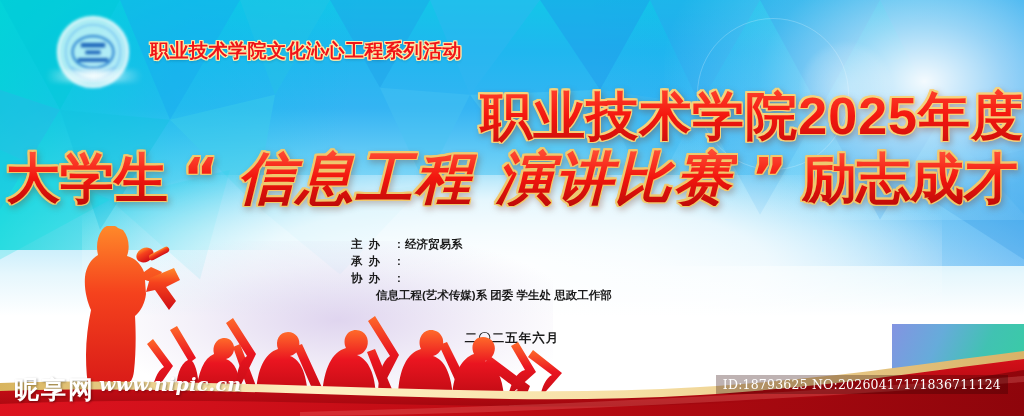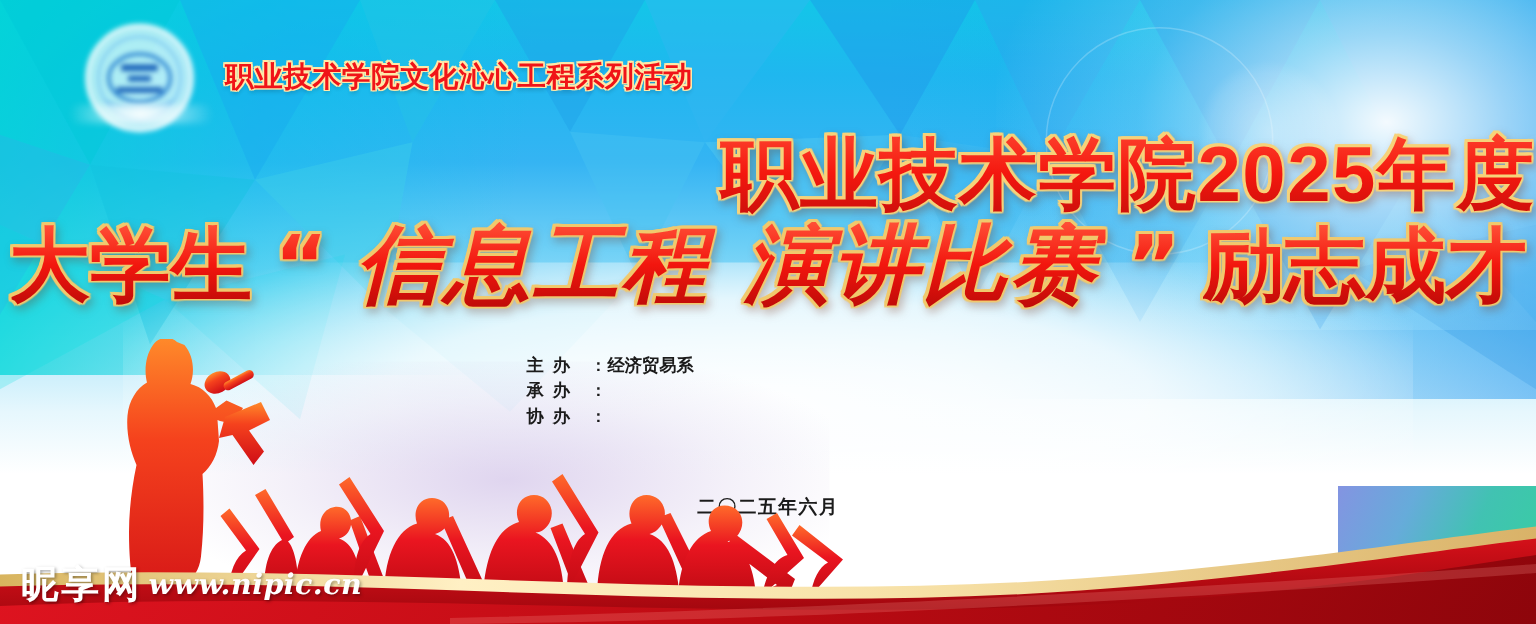--- a/index.html
+++ b/index.html
@@ -150,21 +150,21 @@
   
   .tealstrip{
     position:absolute;right:0;bottom:44px;width:132px;height:48px;
     background:linear-gradient(115deg,#7d8ee0 0%,#5ea7d8 35%,#37bfae 68%,#2fc9a0 100%);
     opacity:.95;
   }
 
   
   .wm-left{
     position:absolute;left:14px;bottom:10px;
-    display:flex;align-items:center;gap:4px;
+    display:flex;align-items:flex-start;gap:4px;
     filter:drop-shadow(1px 1px 1px rgba(0,0,0,.35));
   }
   .wm-cn{
     font-size:25px;font-weight:bold;color:#ffffff;letter-spacing:2px;
     font-family:"DejaVu Sans","Liberation Sans",sans-serif;
   }
   .wm-url{
     font-size:19px;font-weight:bold;font-style:italic;color:#ffffff;
     letter-spacing:.3px;
     font-family:"DejaVu Serif","Liberation Serif",serif;
@@ -258,20 +258,21 @@
       <span class="orgval">经济贸易系</span>
     </div>
     <div class="orgrow">
       <span class="orglab">承办</span>
       <span class="orgcolon">:</span>
     </div>
     <div class="orgrow">
       <span class="orglab">协办</span>
       <span class="orgcolon">:</span>
     </div>
+    <div class="orgcont">信息工程(艺术传媒)系    团委   学生处   思政工作部</div>
   </div>
 
   <div class="dateline">二〇二五年六月</div>
 
   <div class="tealstrip"></div>
 
   <div class="art">
     <svg viewBox="0 0 1024 190" preserveAspectRatio="none">
       <defs>
         <linearGradient id="gSpk" x1="0" y1="0" x2="0" y2="1">
@@ -371,14 +372,15 @@
       <path d="M0 178 C260 166 520 192 780 174 C900 165 970 152 1024 144 L1024 190 L0 190 Z" fill="url(#gRib2)" opacity="0.95"></path>
       <path d="M300 186 C500 181 720 172 1024 150 L1024 156 C720 178 500 188 300 190 Z" fill="rgba(255,160,150,0.22)"></path>
     </svg>
   </div>
 
   <div class="wm-left">
     <span class="wm-cn">昵享网</span>
     <span class="wm-url">www.nipic.cn</span>
   </div>
 
+  <div class="wm-right">ID:18793625 NO:20260417171836711124</div>
 
 </div>
 
 </body></html>

